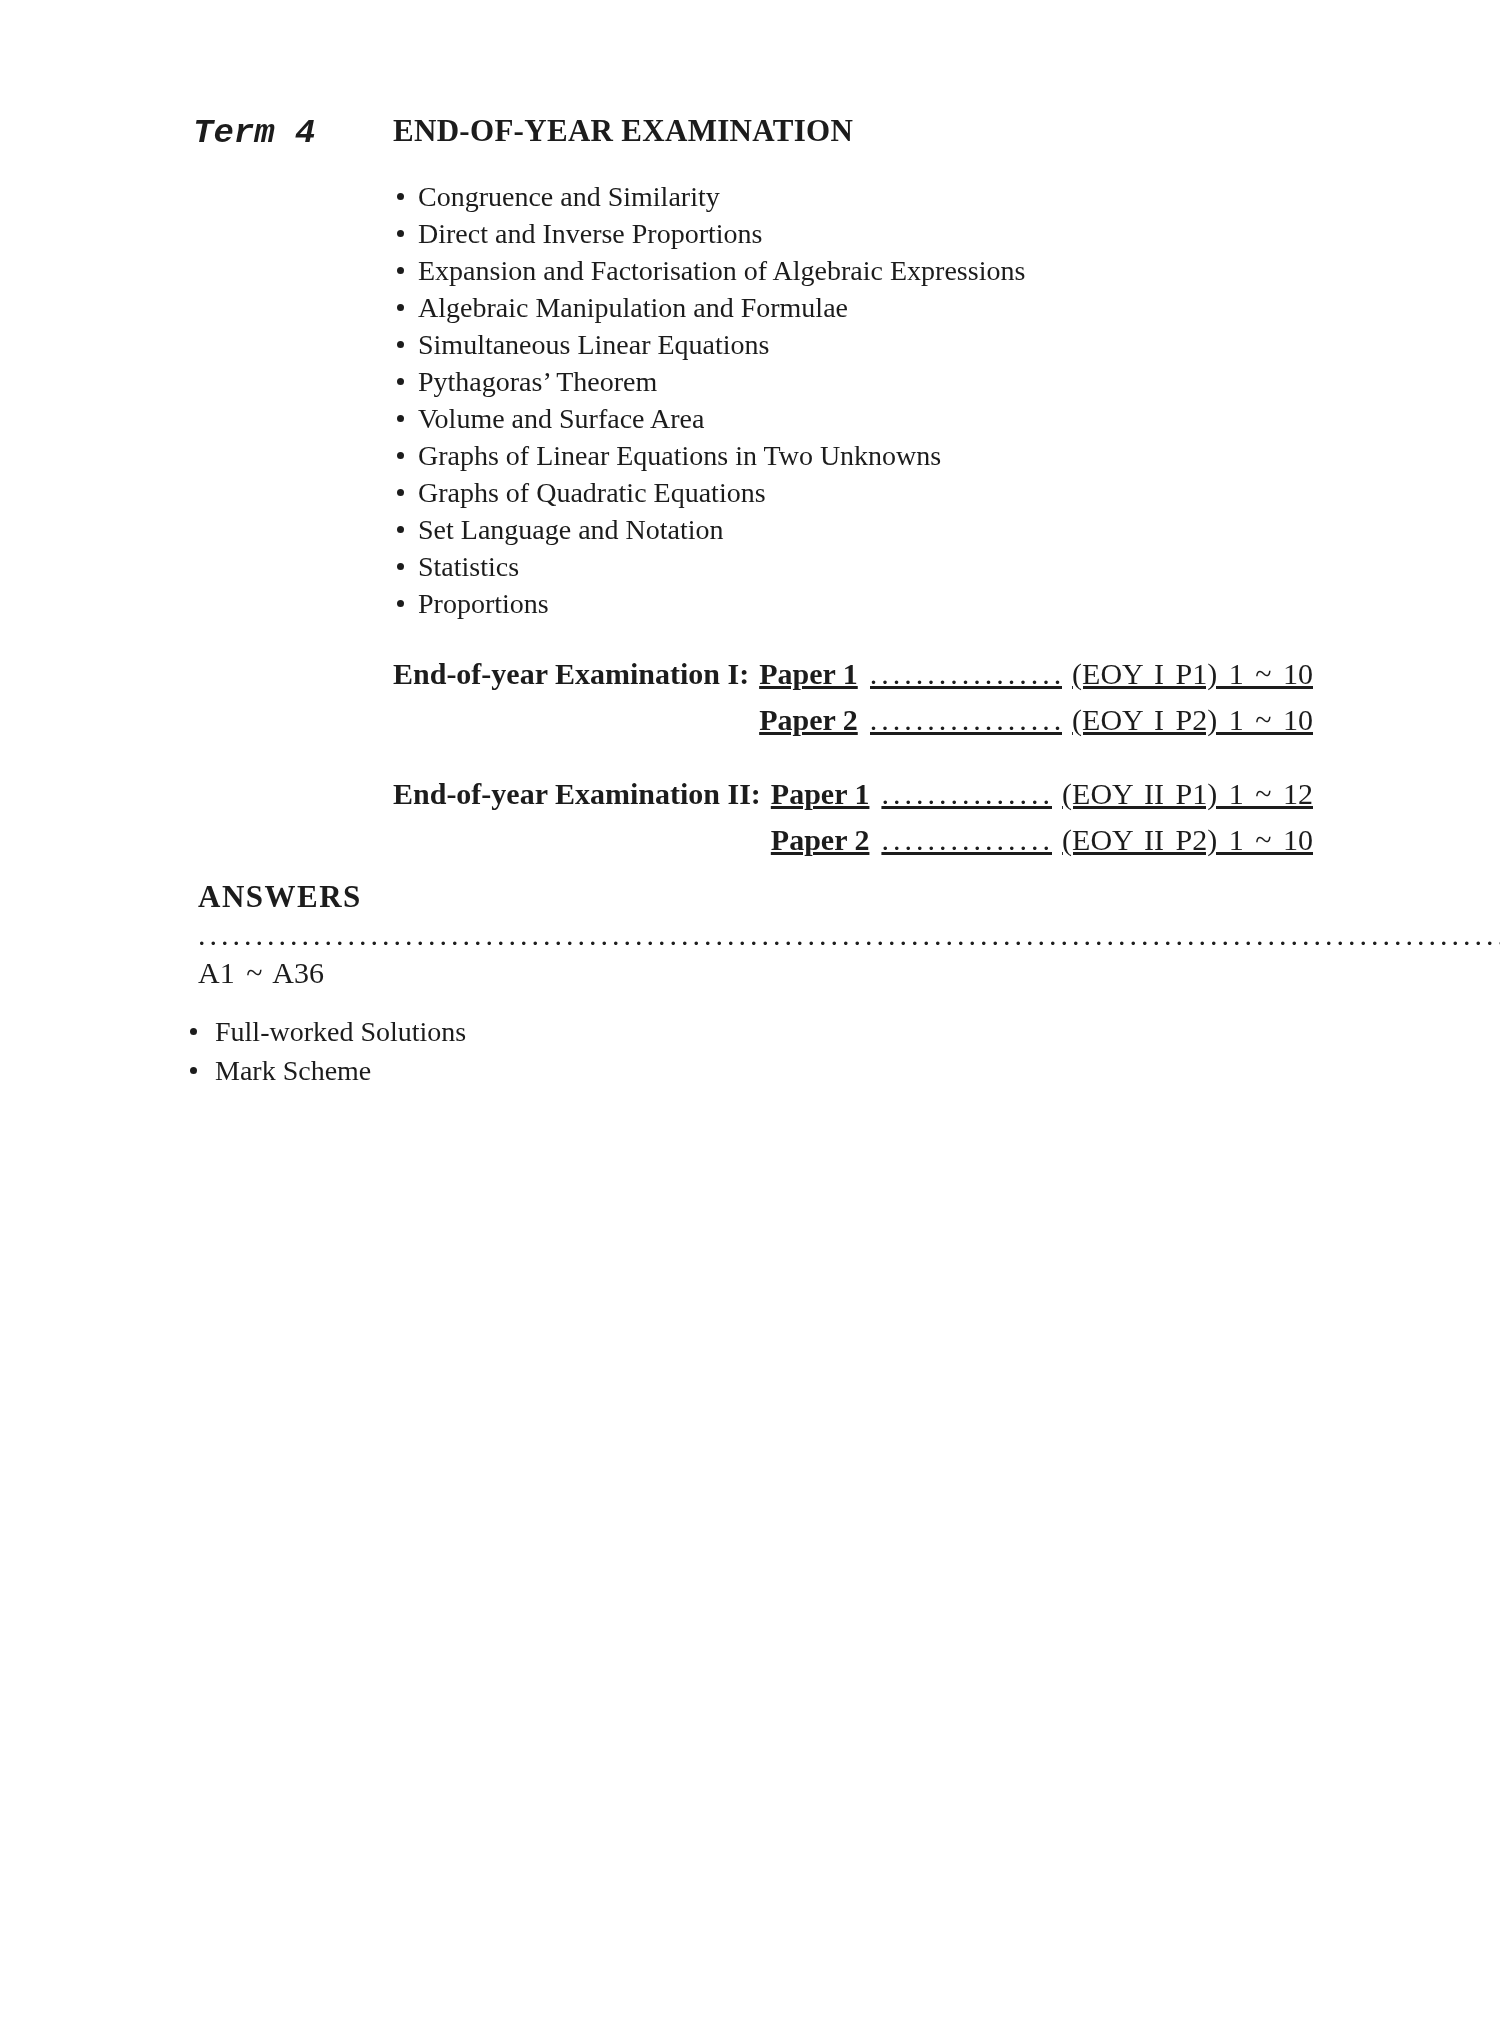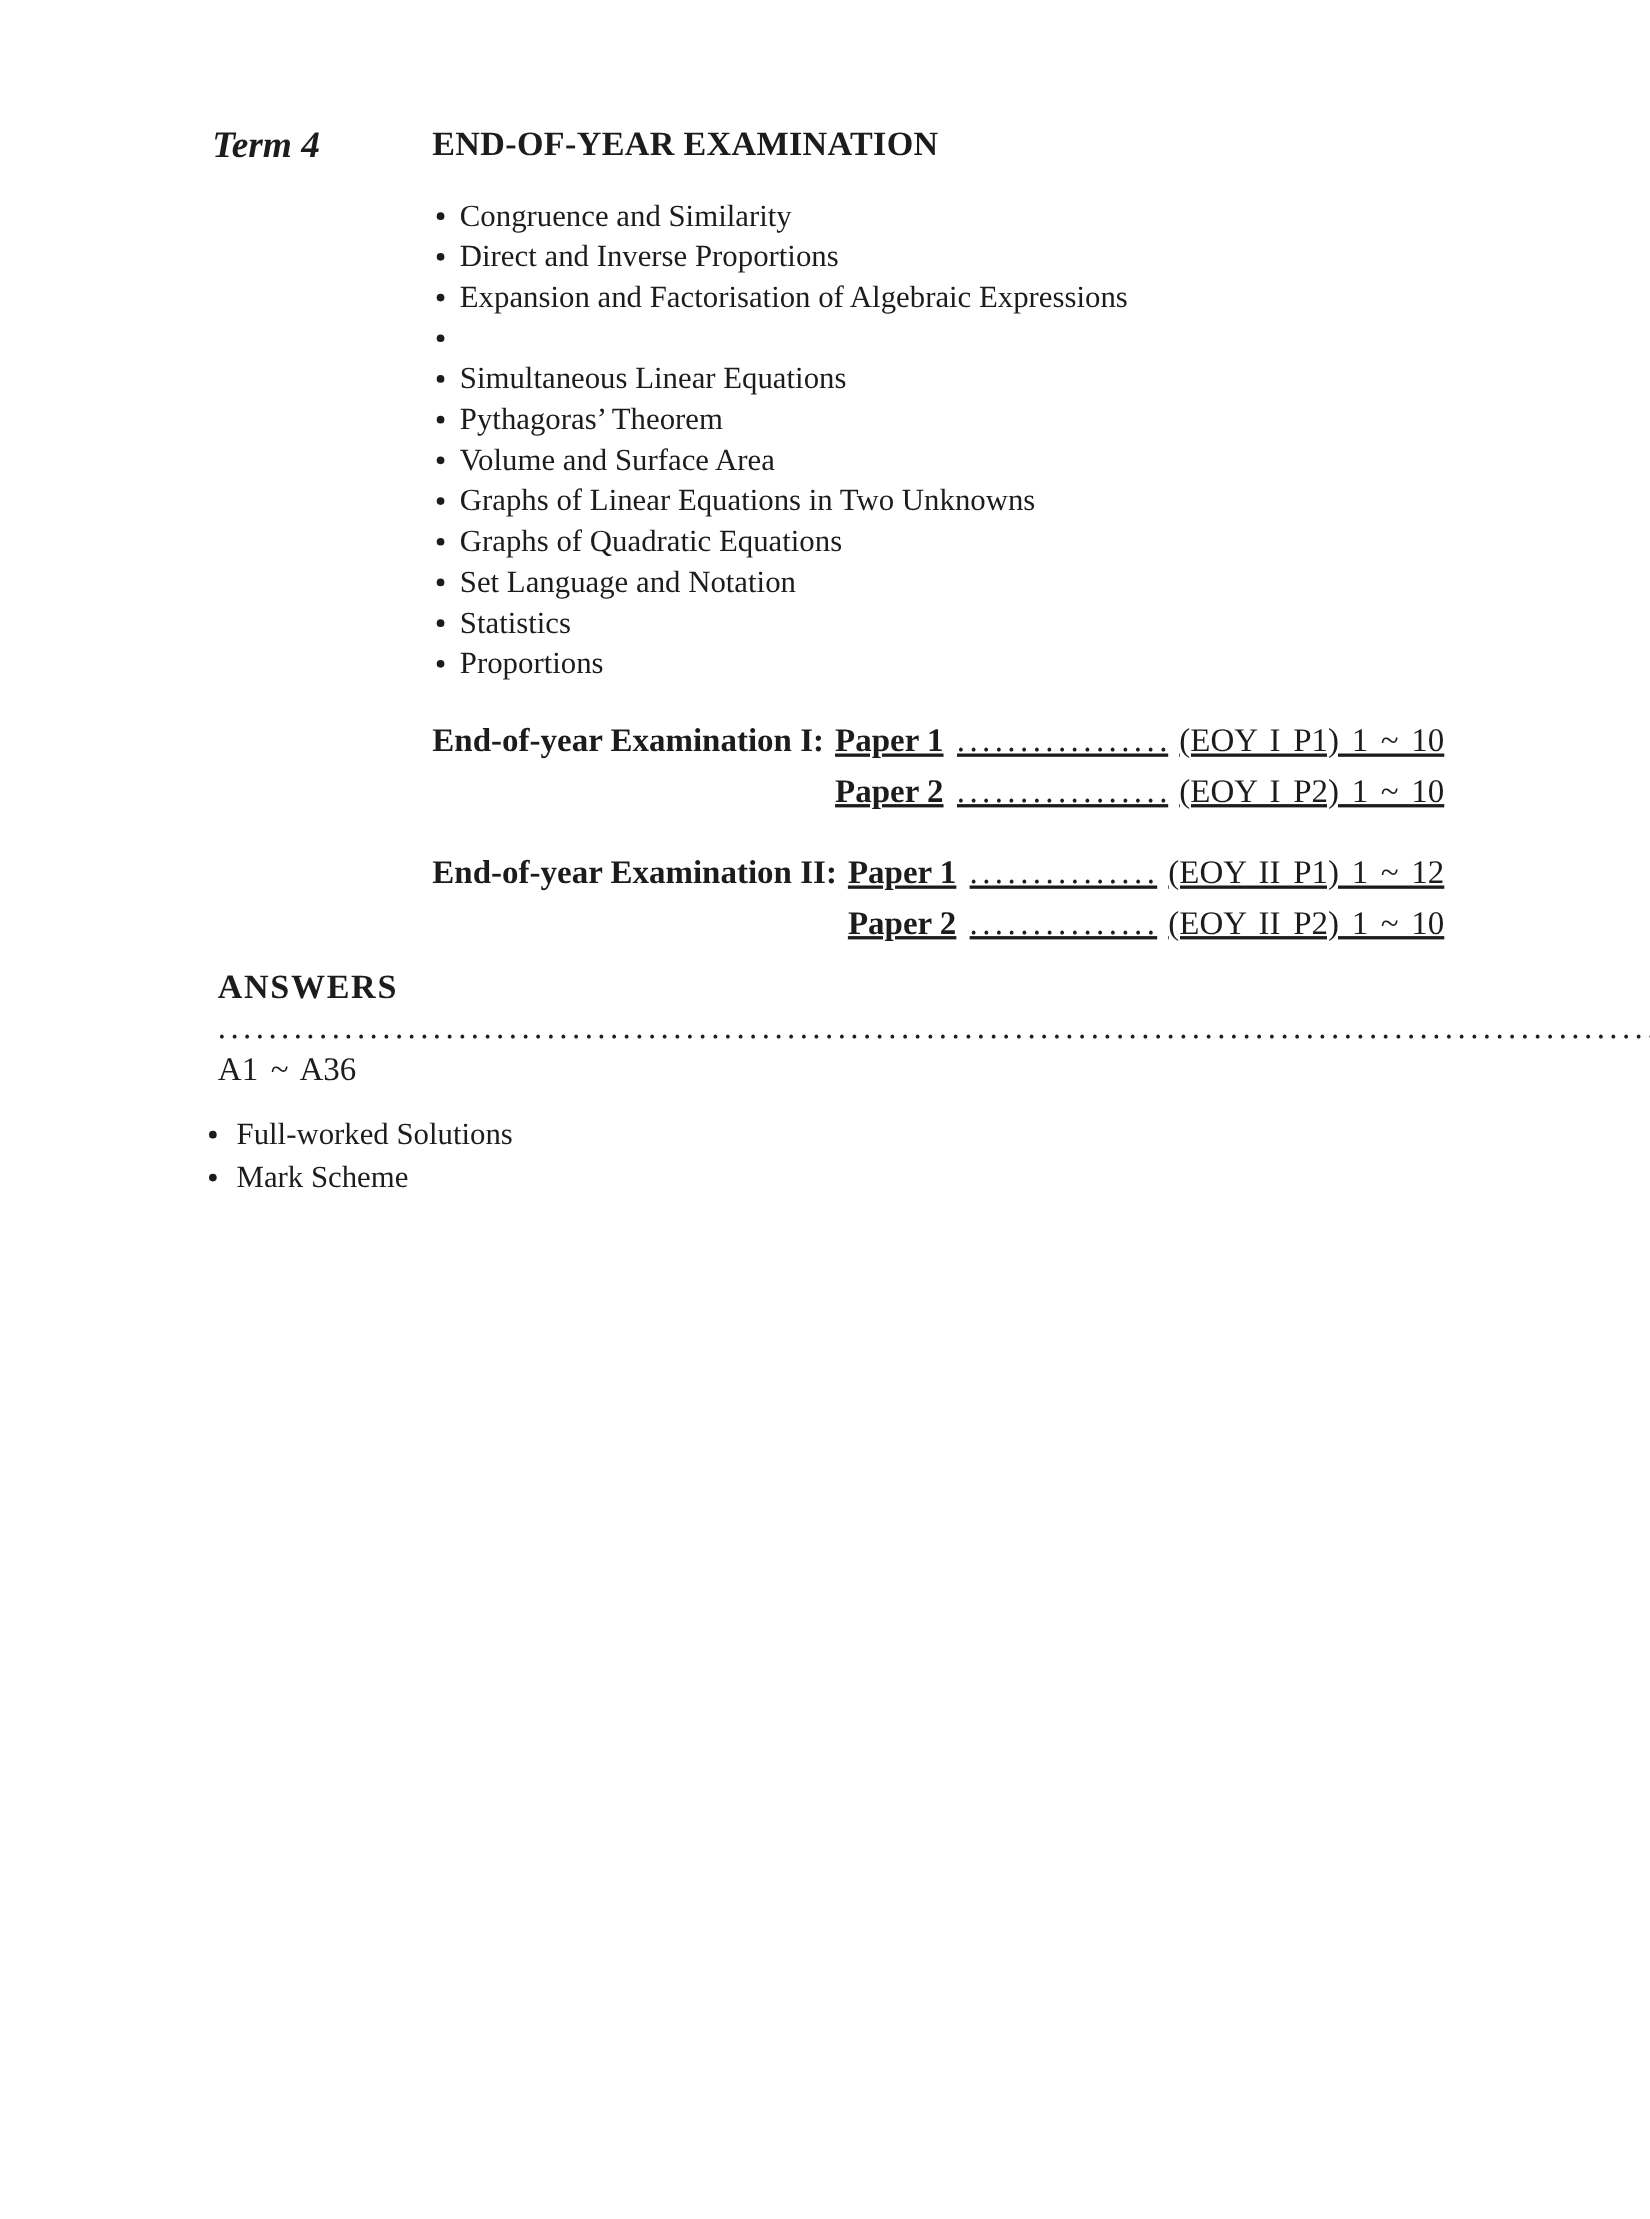--- a/index.html
+++ b/index.html
@@ -20,20 +20,21 @@
   
   .term-label {
     position: absolute;
     left: 193px;
     top: 114px;
     font-size: 34px;
     font-weight: bold;
     font-style: italic;
     line-height: 38px;
     white-space: nowrap;
+    font-family: Liberation Mono, monospace;
   }
 
   
   .main-col {
     position: absolute;
     left: 393px;
     top: 113px;
     width: 920px;
   }
   .page-title {
@@ -164,20 +165,21 @@
       <li>
           <span class="dot"></span>
           <span>Direct and Inverse Proportions</span>
         </li>
       <li>
           <span class="dot"></span>
           <span>Expansion and Factorisation of Algebraic Expressions</span>
         </li>
       <li>
           <span class="dot"></span>
+          <span>Algebraic Manipulation and Formulae</span>
         </li>
       <li>
           <span class="dot"></span>
           <span>Simultaneous Linear Equations</span>
         </li>
       <li>
           <span class="dot"></span>
           <span>Pythagoras’ Theorem</span>
         </li>
       <li>

